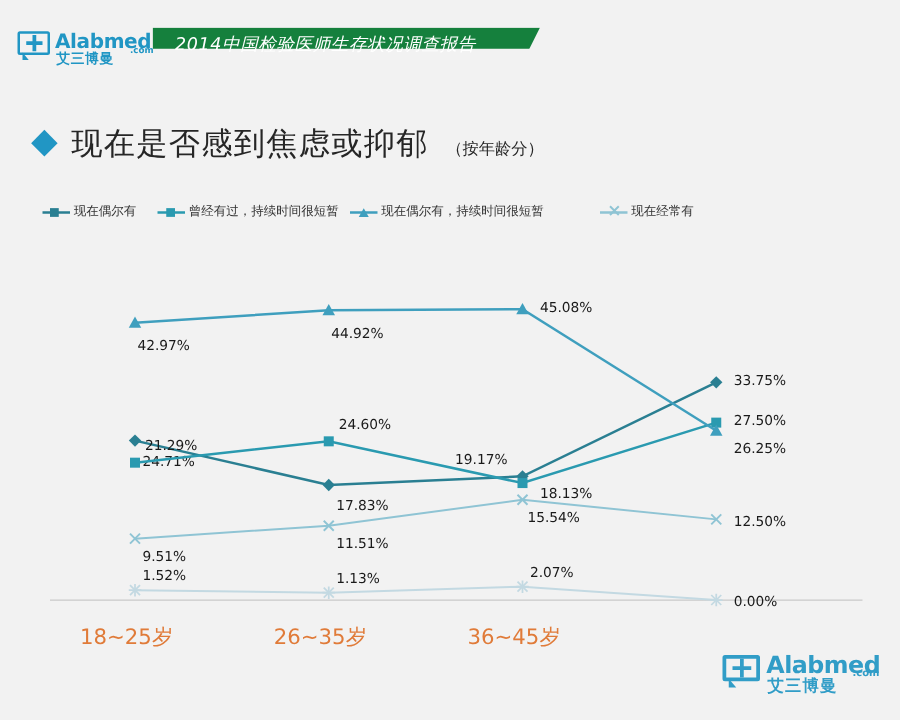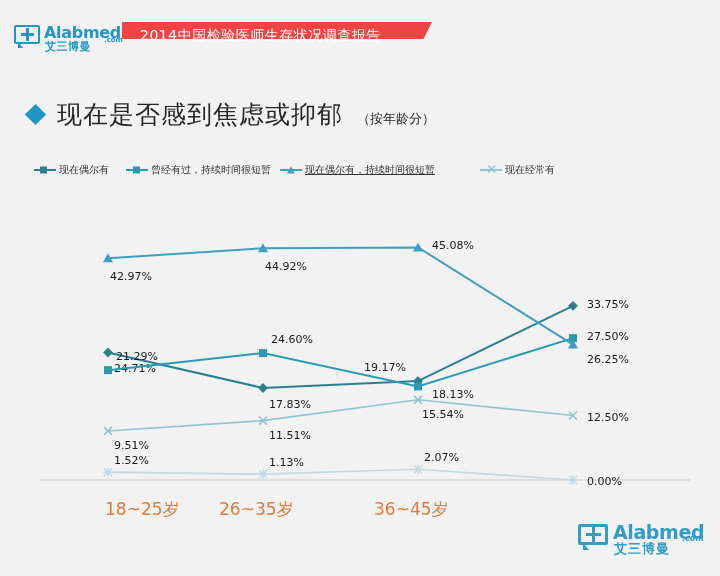--- a/index.html
+++ b/index.html
@@ -16,22 +16,22 @@
   .logo{position:absolute;left:14px;top:24px;width:110px;height:30px;}
   .logo-mark{position:absolute;left:0;top:1px;width:26px;height:24px;}
   .logo-mark .bub{position:absolute;left:0;top:0;width:26px;height:19px;border:2.5px solid #2196c4;border-radius:2px;box-sizing:border-box;}
   .logo-mark .tail{position:absolute;left:4px;top:17px;width:0;height:0;border-left:5px solid #2196c4;border-top:6px solid transparent;}
   .logo-mark .plus-h{position:absolute;left:7px;top:8px;width:13px;height:3px;background:#2196c4;}
   .logo-mark .plus-v{position:absolute;left:12px;top:3px;width:3px;height:13px;background:#2196c4;}
   .logo-txt{position:absolute;left:30px;top:-1px;font-size:16px;font-weight:bold;color:#2196c4;letter-spacing:-.3px;}
   .logo-cn{position:absolute;left:31px;top:15px;font-size:11px;font-weight:bold;color:#2196c4;letter-spacing:.5px;}
   .logo-dot{position:absolute;left:90px;top:12px;font-size:7px;color:#2196c4;font-weight:bold;}
 
-  .ribbon{position:absolute;left:122px;top:22px;width:310px;height:17px;background:#ef4444;
-          clip-path:polygon(0 0,310px 0,296px 28px,0 28px);}
+  .ribbon{position:absolute;left:122px;top:22px;width:310px;height:17px;background:#15803d;
+          clip-path:polygon(0 0,310px 0,296px 28px,0 28px);font-style:italic;}
   .ribbon-txt{position:absolute;left:18px;top:5px;font-size:14px;color:#ffffff;letter-spacing:.5px;white-space:nowrap;}
 
   
   .title-row{position:absolute;left:28px;top:98px;display:flex;align-items:baseline;}
   .diamond{width:15px;height:15px;background:#2196c4;transform:rotate(45deg);margin-right:14px;align-self:center;}
   .title-main{font-size:25px;color:#262626;letter-spacing:1px;text-align:right;}
   .title-sub{font-size:13px;color:#262626;margin-left:14px;}
 
   
   .legend{position:absolute;left:34px;top:162px;width:660px;height:16px;font-size:10px;color:#333;}
@@ -98,21 +98,21 @@
           <span class="mk mk-diamond" style="background: rgb(42, 127, 146); left: 6px;"></span>
         </span>
         <span class="lbl">现在偶尔有</span>
       </div>
       <div class="lg" style="left: 92px;">
         <span class="ln" style="background: rgb(42, 154, 176);">
           <span class="mk mk-square" style="background: rgb(42, 154, 176); left: 7px; transform: translateY(-50%);"></span>
         </span>
         <span class="lbl">曾经有过，持续时间很短暂</span>
       </div>
-      <div class="lg" style="left: 246px; text-decoration: underline;">
+      <div class="lg" style="left: 246px;">
         <span class="ln" style="background: rgb(63, 159, 190);">
           <span class="mk mk-tri" style="border-bottom: 7px solid rgb(63, 159, 190); left: 7px; transform: translateY(-50%);"></span>
         </span>
         <span class="lbl">现在偶尔有，持续时间很短暂</span>
       </div>
       <div class="lg" style="left: 446px;">
         <span class="ln" style="background: rgb(143, 196, 212);">
           <span class="mk" style="left: 7px; transform: translateY(-50%);"><svg width="9" height="9">
               <line x1="1" y1="1" x2="8" y2="8" stroke="#8fc4d4" stroke-width="1.6"></line>
               <line x1="8" y1="1" x2="1" y2="8" stroke="#8fc4d4" stroke-width="1.6"></line>
@@ -199,21 +199,21 @@
           <line x1="569" y1="288" x2="577" y2="296" stroke="#c3d9e2" stroke-width="1.4"></line>
           <line x1="577" y1="288" x2="569" y2="296" stroke="#c3d9e2" stroke-width="1.4"></line>
           <line x1="573" y1="287" x2="573" y2="297" stroke="#c3d9e2" stroke-width="1.4"></line>
           <line x1="568" y1="292" x2="578" y2="292" stroke="#c3d9e2" stroke-width="1.4"></line>
         </g>
         <text x="587" y="297" font-size="11" fill="#1a1a1a" font-family="&quot;DejaVu Sans&quot;,&quot;Liberation Sans&quot;,sans-serif">0.00%</text>
       </svg>
   </div>
 
   <div class="xaxis" id="xaxis">
-      <div class="xtick" style="left: 64px; margin-left: 41px;">18~25岁</div>
+      <div class="xtick" style="left: 64px;">18~25岁</div>
       <div class="xtick" style="left: 219px;">26~35岁</div>
       <div class="xtick" style="left: 374px;">36~45岁</div>
     </div>
 
   <div class="wm">
     <div class="wlogo-mark">
       <div class="wbub"></div>
         <div class="wtail"></div>
       <div class="wph"></div>
         <div class="wpv"></div>

